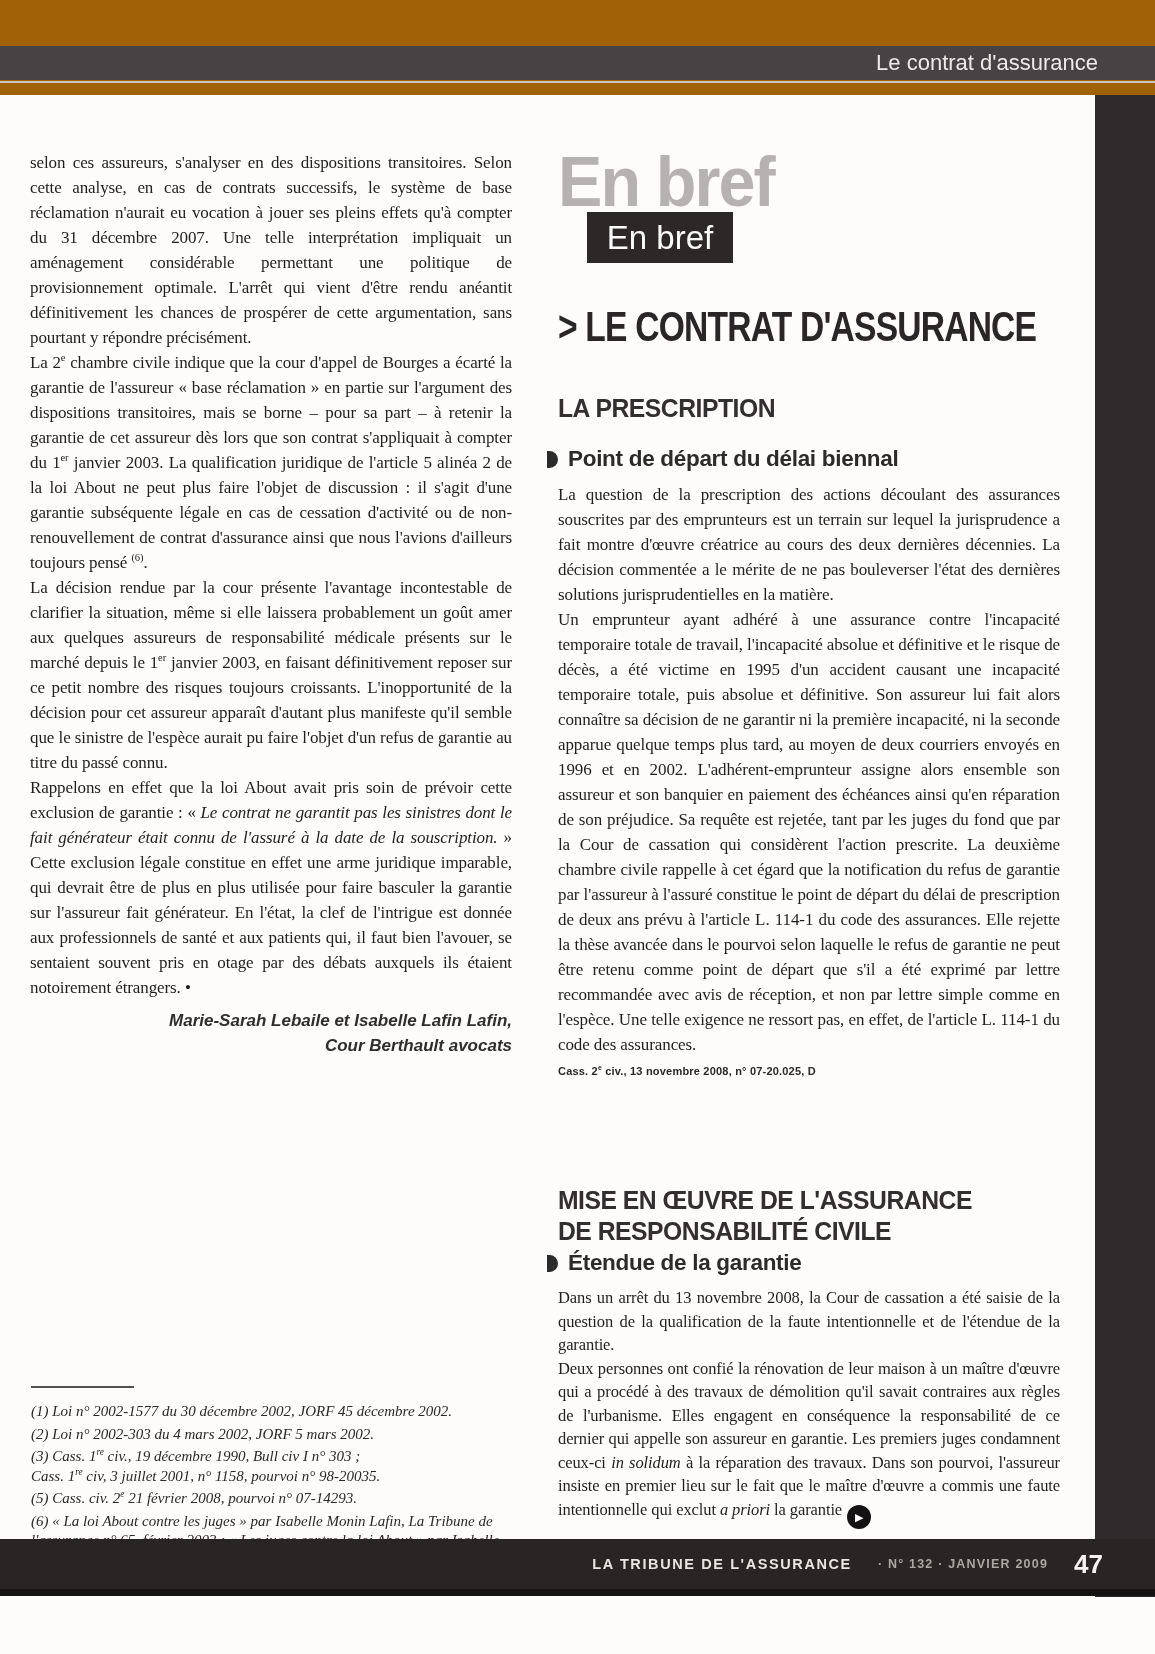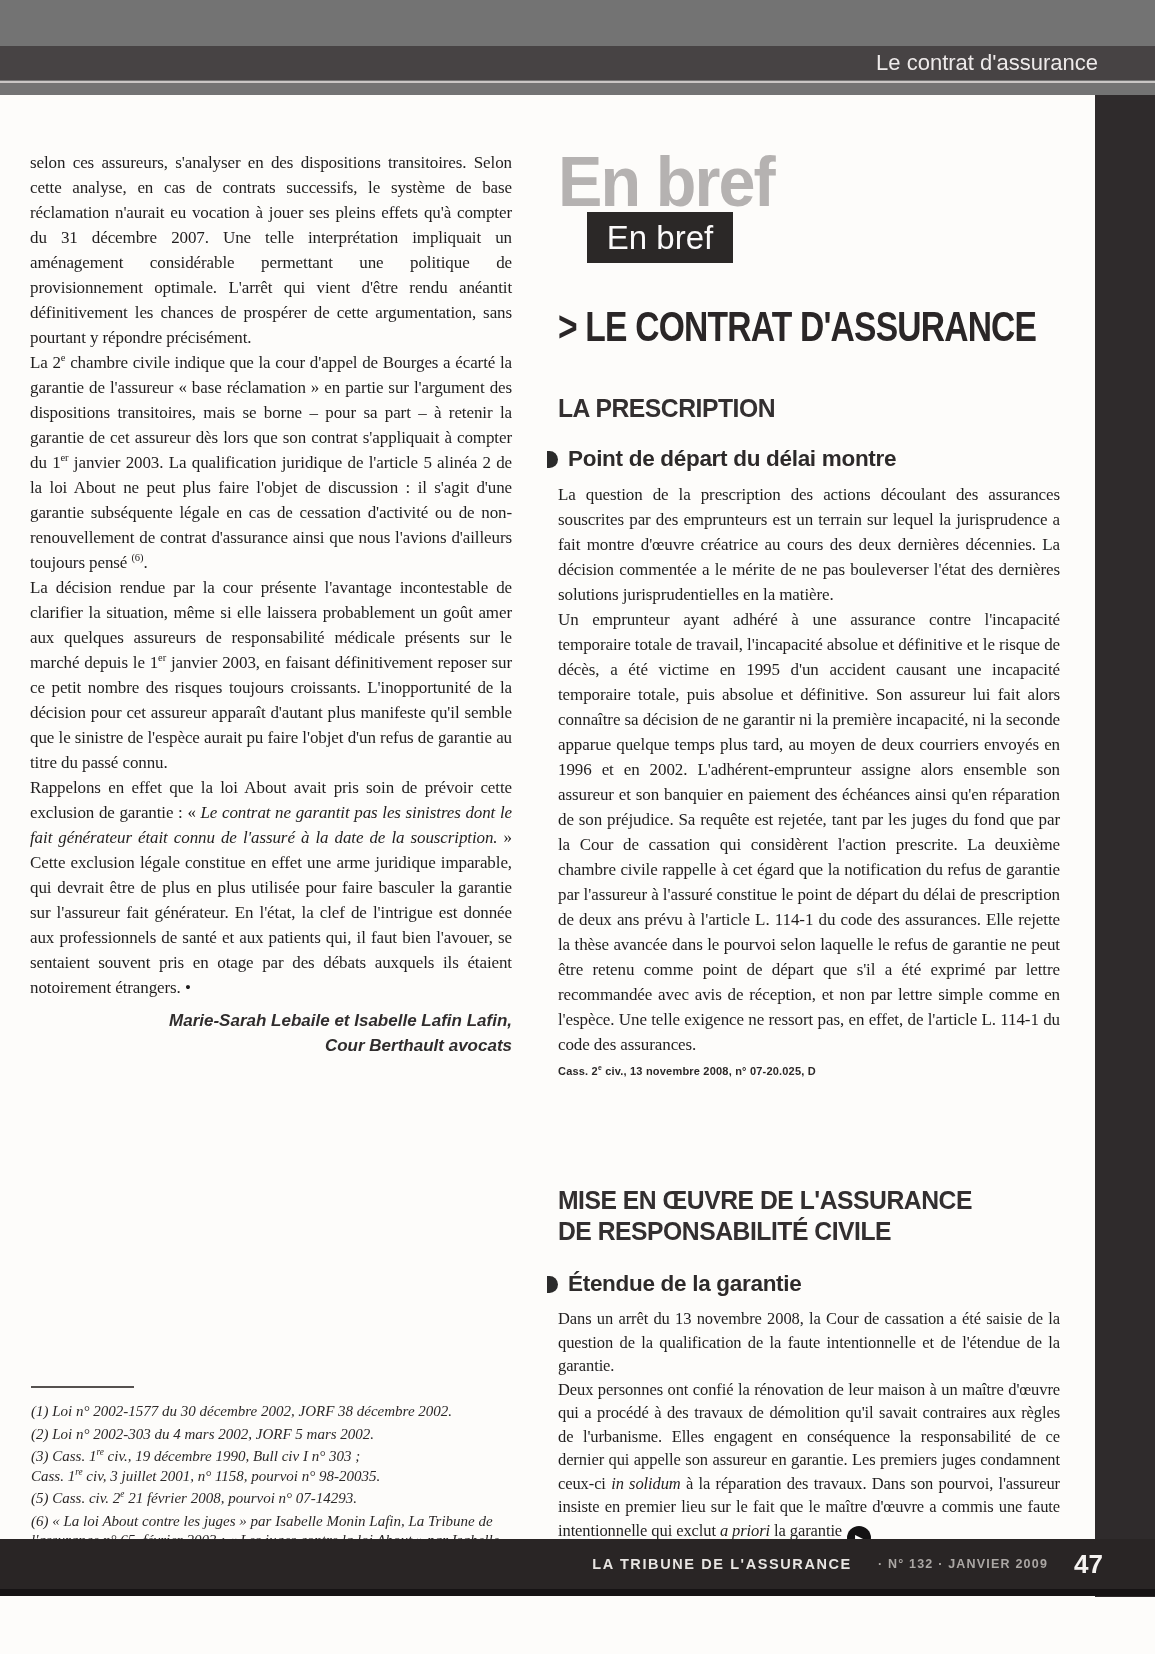--- a/index.html
+++ b/index.html
@@ -1,20 +1,20 @@
 <!DOCTYPE html>
 <html lang="fr"><head>
 <meta charset="utf-8">
 <style>
   html,body { margin:0; padding:0; }
   .page { position:relative; width:1155px; height:1654px; background:#fdfcfa;
           font-family:"Liberation Serif", serif; overflow:hidden; }
 
   
-  .top-band { position:absolute; left:0; top:0; width:100%; height:95px; background:#737373; }
+  .top-band { position:absolute; left:0; top:0; width:100%; height:95px; background:#a16207; }
   .top-strip { position:absolute; left:0; top:46px; width:100%; height:34px; background:#474344;
                display:flex; align-items:center; justify-content:flex-end;
                padding-right:57px; box-sizing:border-box; }
   .top-strip-label { color:#eeeaea; font-family:"Liberation Sans", sans-serif; font-size:22px; }
   .top-hairline { position:absolute; left:0; top:81px; width:100%; height:2px; background:#c9c6c5; }
 
   
   .right-strip { position:absolute; left:1095px; top:95px; width:60px; height:1502px; background:#2f2b2c; }
   .bottom-band { position:absolute; left:0; top:1539px; width:100%; height:57px; background:#292525;
                  display:flex; align-items:center; justify-content:flex-end; gap:26px;
@@ -57,21 +57,21 @@
   .h1-prescription { margin-top:42px; }
   .subhead { margin-top:22px; display:flex; align-items:center;
              font-family:"Liberation Sans",sans-serif; font-weight:bold; font-size:22.5px;
              color:#2d2a2a; letter-spacing:-0.3px; }
   .d-bullet { width:11px; height:17px; background:#2b2b2b; border-radius:0 9px 9px 0;
               margin-right:10px; margin-left:-11px; flex:0 0 auto; }
   .col-right .bodytext { margin-top:10px; }
   .citation { margin-top:8px; font-family:"Liberation Sans",sans-serif; font-weight:bold;
               font-size:11px; color:#2b2828; letter-spacing:0.2px; }
   .sec2 { position:absolute; left:558px; top:1185px; width:502px; }
-  .sec2 .subhead { margin-top:24px; }
+  .sec2 .subhead { margin-top:3px; }
   .sec2 .bodytext { margin-top:10px; }
   .sec2 .bodytext p { font-size:16.5px; line-height:23.5px; }
   .cont-icon { display:inline-flex; width:24px; height:24px; border-radius:50%; background:#141213;
                color:#ffffff; align-items:center; justify-content:center; vertical-align:-6px;
                margin-left:5px; }
   .cont-icon .tri { font-size:11px; line-height:1; font-family:"DejaVu Sans",sans-serif; }
 </style>
 </head>
 <body>
 
@@ -92,39 +92,39 @@
     <p>La décision rendue par la cour présente l'avantage incontestable de clarifier la situation, même si elle laissera probablement un goût amer aux quelques assureurs de responsabilité médicale présents sur le marché depuis le 1<sup>er</sup> janvier 2003, en faisant définitivement reposer sur ce petit nombre des risques toujours croissants. L'inopportunité de la décision pour cet assureur apparaît d'autant plus manifeste qu'il semble que le sinistre de l'espèce aurait pu faire l'objet d'un refus de garantie au titre du passé connu.</p>
     <p>Rappelons en effet que la loi About avait pris soin de prévoir cette exclusion de garantie : « <i>Le contrat ne garantit pas les sinistres dont le fait générateur était connu de l'assuré à la date de la souscription.</i> » Cette exclusion légale constitue en effet une arme juridique imparable, qui devrait être de plus en plus utilisée pour faire basculer la garantie sur l'assureur fait générateur. En l'état, la clef de l'intrigue est donnée aux professionnels de santé et aux patients qui, il faut bien l'avouer, se sentaient souvent pris en otage par des débats auxquels ils étaient notoirement étrangers. •</p>
     <div class="byline">
       <div>Marie-Sarah Lebaile et Isabelle Lafin Lafin,</div>
       <div>Cour Berthault avocats</div>
     </div>
   </div>
 
   <div class="footnotes">
     <div class="fn-rule"></div>
-    <p>(1) Loi n° 2002-1577 du 30 décembre 2002, JORF 38 décembre 2002.</p>
+    <p>(1) Loi n° 2002-1577 du 30 décembre 2002, JORF 45 décembre 2002.</p>
     <p>(2) Loi n° 2002-303 du 4 mars 2002, JORF 5 mars 2002.</p>
     <p>(3) Cass. 1<sup>re</sup> civ., 19 décembre 1990, Bull civ I n° 303 ;<br>Cass. 1<sup>re</sup> civ, 3 juillet 2001, n° 1158, pourvoi n° 98-20035.</p>
     <p>(5) Cass. civ. 2<sup>e</sup> 21 février 2008, pourvoi n° 07-14293.</p>
     <p>(6) « La loi About contre les juges » par Isabelle Monin Lafin, La Tribune de l'assurance n° 65, février 2003 ; « Les juges contre la loi About » par Isabelle Monin Lafin, La Tribune de l'assurance n°87, février 2005.</p>
   </div>
 
   <div class="col-right">
     <div class="enbref">
       <div class="enbref-ghost">En bref</div>
       <div class="enbref-box">
         <span>En bref</span>
       </div>
     </div>
     <div class="main-title">&gt; LE CONTRAT D'ASSURANCE</div>
     <div class="sec-heading h1-prescription">LA PRESCRIPTION</div>
     <div class="subhead">
       <span class="d-bullet"></span>
-      <span>Point de départ du délai montre</span>
+      <span>Point de départ du délai biennal</span>
     </div>
     <div class="bodytext">
       <p>La question de la prescription des actions découlant des assurances souscrites par des emprunteurs est un terrain sur lequel la jurisprudence a fait montre d'œuvre créatrice au cours des deux dernières décennies. La décision commentée a le mérite de ne pas bouleverser l'état des dernières solutions jurisprudentielles en la matière.</p>
       <p>Un emprunteur ayant adhéré à une assurance contre l'incapacité temporaire totale de travail, l'incapacité absolue et définitive et le risque de décès, a été victime en 1995 d'un accident causant une incapacité temporaire totale, puis absolue et définitive. Son assureur lui fait alors connaître sa décision de ne garantir ni la première incapacité, ni la seconde apparue quelque temps plus tard, au moyen de deux courriers envoyés en 1996 et en 2002. L'adhérent-emprunteur assigne alors ensemble son assureur et son banquier en paiement des échéances ainsi qu'en réparation de son préjudice. Sa requête est rejetée, tant par les juges du fond que par la Cour de cassation qui considèrent l'action prescrite. La deuxième chambre civile rappelle à cet égard que la notification du refus de garantie par l'assureur à l'assuré constitue le point de départ du délai de prescription de deux ans prévu à l'article L. 114-1 du code des assurances. Elle rejette la thèse avancée dans le pourvoi selon laquelle le refus de garantie ne peut être retenu comme point de départ que s'il a été exprimé par lettre recommandée avec avis de réception, et non par lettre simple comme en l'espèce. Une telle exigence ne ressort pas, en effet, de l'article L. 114-1 du code des assurances.</p>
     </div>
     <div class="citation">Cass. 2<sup>e</sup> civ., 13 novembre 2008, n° 07-20.025, D</div>
   </div>
 
   <div class="sec2">
     <div class="sec-heading">MISE EN ŒUVRE DE L'ASSURANCE</div>

